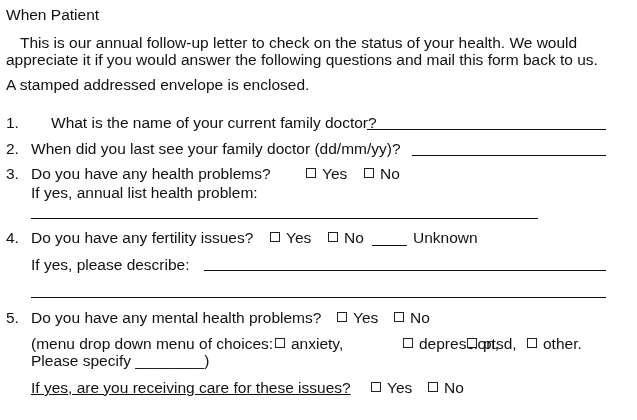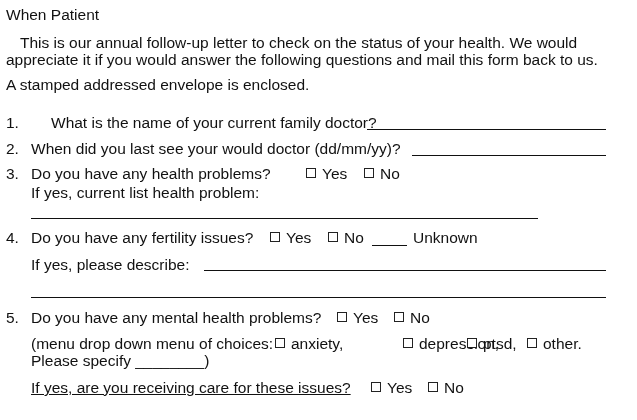--- a/index.html
+++ b/index.html
@@ -22,32 +22,32 @@
 
 <div class="abs" style="left:20px; top:34px;">This is our annual follow-up letter to check on the status of your health.  We would</div>
 <div class="abs" style="left:6px; top:51px;">appreciate it if you would answer the following questions and mail this form back to us.</div>
 <div class="abs" style="left:6px; top:68px;margin-top:8px;">A stamped addressed envelope is enclosed.</div>
 
 <div class="abs num" style="left:6px; top:114px;">1.</div>
 <div class="abs" style="left:31px; top:114px;margin-left:20px;">What is the name of your current family doctor?</div>
 <div class="line" style="left:367px; top:129px; width:239px;"></div>
 
 <div class="abs num" style="left:6px; top:140px;">2.</div>
-<div class="abs" style="left:31px; top:140px;">When did you last see your would doctor (dd/mm/yy)?</div>
+<div class="abs" style="left:31px; top:140px;">When did you last see your family doctor (dd/mm/yy)?</div>
 <div class="line" style="left:412px; top:155px; width:194px;"></div>
 
 <div class="abs num" style="left:6px; top:165px;">3.</div>
 <div class="abs" style="left:31px; top:165px;">Do you have any health problems?</div>
 <div class="abs" style="left:306px; top:165px;">
   <span class="box"></span><span>Yes</span>
 </div>
 <div class="abs" style="left:364px; top:165px;">
   <span class="box"></span><span>No</span>
 </div>
-<div class="abs" style="left:31px; top:184px;">If yes, current list health problem:</div>
+<div class="abs" style="left:31px; top:184px;">If yes, annual list health problem:</div>
 <div class="line" style="left:31px; top:218px; width:507px;"></div>
 
 <div class="abs num" style="left:6px; top:229px;">4.</div>
 <div class="abs" style="left:31px; top:229px;">Do you have any fertility issues?</div>
 <div class="abs" style="left:270px; top:229px;">
   <span class="box"></span><span>Yes</span>
 </div>
 <div class="abs" style="left:328px; top:229px;">
   <span class="box"></span><span>No</span>
 </div>

